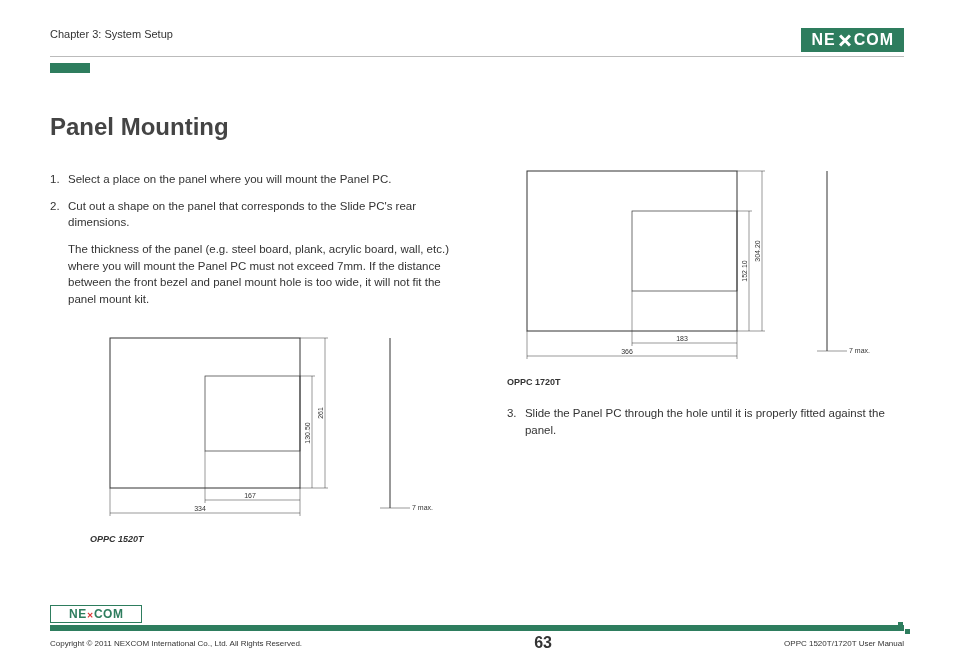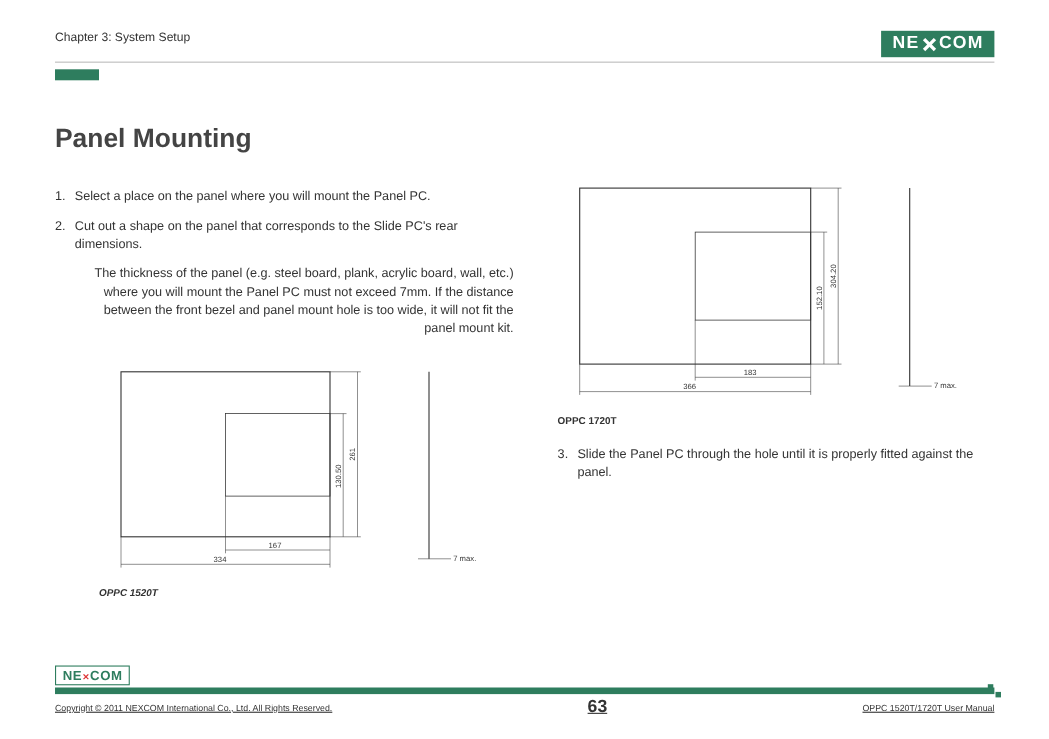--- a/index.html
+++ b/index.html
@@ -82,21 +82,20 @@
     color: #333;
   }
   .step .num { width: 18px; flex-shrink: 0; }
   .step .txt { flex: 1; }
   .sub {
     margin-left: 18px;
     font-size: 11.5px;
     line-height: 1.45;
     margin-bottom: 20px;
     color: #333;
-    text-align: right;
   }
   .diagram-wrap {
     margin-top: 10px;
     position: relative;
   }
   .diagram-wrap svg { display: block; }
   .model-label {
     font-size: 9px;
     font-weight: bold;
     text-align: left;
@@ -124,30 +123,29 @@
     background:
       linear-gradient(#2e7d5e,#2e7d5e) 0 0/5px 5px no-repeat,
       linear-gradient(#2e7d5e,#2e7d5e) 7px 7px/5px 5px no-repeat;
   }
   .footer-row {
     display: flex;
     justify-content: space-between;
     align-items: center;
     font-size: 8px;
     color: #333;
-    text-decoration: underline;
   }
   .footer-logo {
     background: none;
     color: #2e7d5e;
     font-weight: bold;
     font-size: 12px;
     letter-spacing: 0.5px;
     border: 1px solid #2e7d5e;
-    padding: 1px 6px;
+    padding: 1px 18px;
     display: inline-block;
   }
   .page-num { font-weight: bold; font-size: 16px; }
   .dim-text { font-size: 7px; fill: #333; }
 </style>
 </head>
 <body>
 
 <div class="header">
   <div class="chapter-title">Chapter 3: System Setup</div>

